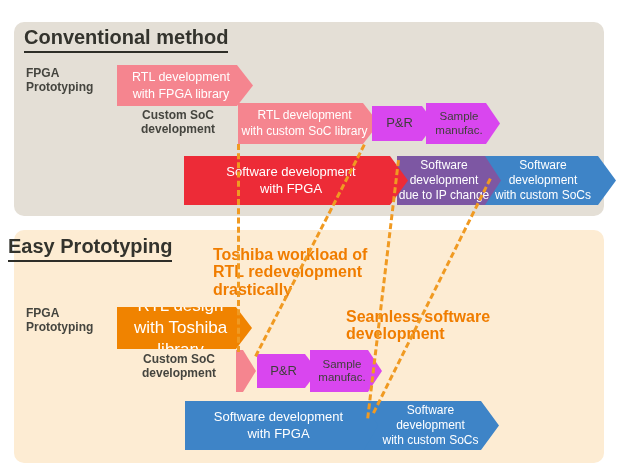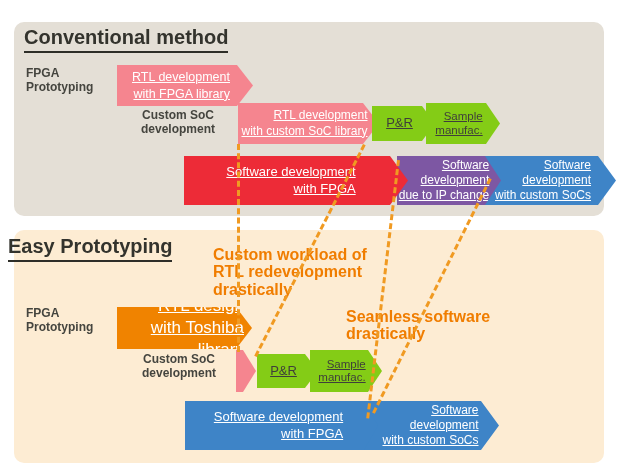--- a/index.html
+++ b/index.html
@@ -17,34 +17,34 @@
     white-space:pre-line;z-index:2;
   }
   .row-label{
     position:absolute;font-size:12px;font-weight:bold;color:#45453f;
     line-height:1.2;white-space:pre-line;z-index:2;
   }
   .row-label.centered{text-align:center;}
 
   .arrow{
     position:absolute;display:flex;align-items:center;justify-content:center;
-    text-align:right;white-space:pre-line;color:#fff;line-height:1.3;text-decoration:underline;
+    text-align:center;white-space:pre-line;color:#fff;line-height:1.3;
   }
   .tip16{clip-path:polygon(0 0,calc(100% - 16px) 0,100% 50%,calc(100% - 16px) 100%,0 100%);}
   .tip14{clip-path:polygon(0 0,calc(100% - 14px) 0,100% 50%,calc(100% - 14px) 100%,0 100%);}
   .tip13{clip-path:polygon(0 0,calc(100% - 13px) 0,100% 50%,calc(100% - 13px) 100%,0 100%);}
   .tip18{clip-path:polygon(0 0,calc(100% - 18px) 0,100% 50%,calc(100% - 18px) 100%,0 100%);}
   .notch-left{clip-path:polygon(0 0,calc(100% - 18px) 0,100% 50%,calc(100% - 18px) 100%,0 100%,12px 50%);}
 
   .pink{background:#f5858f;}
   .red{background:#ed2b37;}
   .purple{background:#7d57a3;}
   .blue{background:#3e84c7;}
   .orangebg{background:#f08300;}
-  .whitebg{background:#84cc16;color:#3f3f3a;}
+  .whitebg{background:#d946ef;color:#3f3f3a;}
 
   .annotation{
     position:absolute;font-size:16px;font-weight:bold;color:#f07d00;
     line-height:1.08;white-space:pre-line;z-index:4;
   }
 
   .dash{position:absolute;width:0;border-left:3px dashed #f09a22;z-index:5;transform-origin:top left;}
 </style>
 </head>
 <body>
@@ -79,32 +79,32 @@
   <div class="arrow purple tip16" style="left:397px;top:148px;width:94px;height:49px;font-size:12px;line-height:1.25;padding-right:10px;z-index:2;">Software
 development
 due to IP change</div>
 
   <div class="arrow blue tip18" style="left:482px;top:148px;width:122px;height:49px;font-size:12px;line-height:1.25;padding-right:12px;z-index:1;">Software
 development
 with custom SoCs</div>
 
   <div class="section-title" style="left:8px;top:227px;">Easy Prototyping</div>
 
-  <div class="annotation" style="left:213px;top:238px;">Custom workload of
+  <div class="annotation" style="left:213px;top:238px;">Toshiba workload of
 RTL redevelopment
 drastically</div>
 
   <div class="row-label" style="left:26px;top:298px;">FPGA
 Prototyping</div>
 
   <div class="arrow orangebg tip16" style="left:117px;top:299px;width:127px;height:42px;font-size:17px;padding-right:8px;z-index:1;">RTL design
 with Toshiba library</div>
 
   <div class="annotation" style="left:346px;top:300px;">Seamless software
-drastically</div>
+development</div>
 
   <div class="row-label centered" style="left:118px;top:344px;width:122px;">Custom SoC
 development</div>
 
   <div class="arrow pink" style="left:236px;top:342px;width:20px;height:42px;z-index:1;clip-path:polygon(0 0,35% 0,100% 50%,35% 100%,0 100%);"></div>
 
   <div class="arrow whitebg tip13" style="left:257px;top:346px;width:53px;height:34px;font-size:13px;padding-right:8px;z-index:1;">P&amp;R</div>
 
   <div class="arrow whitebg tip14" style="left:310px;top:342px;width:64px;height:42px;font-size:11.5px;line-height:1.15;padding-right:8px;z-index:1;">Sample
 manufac.</div>

